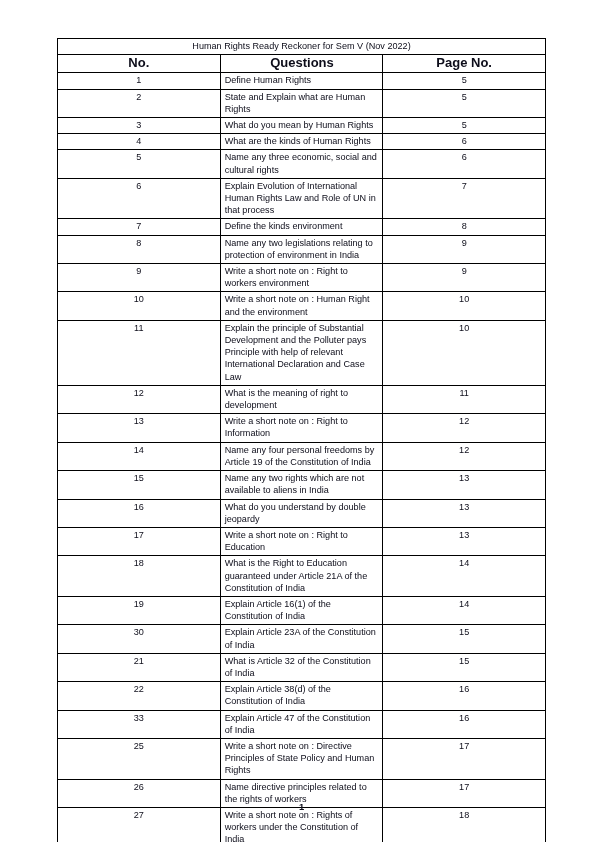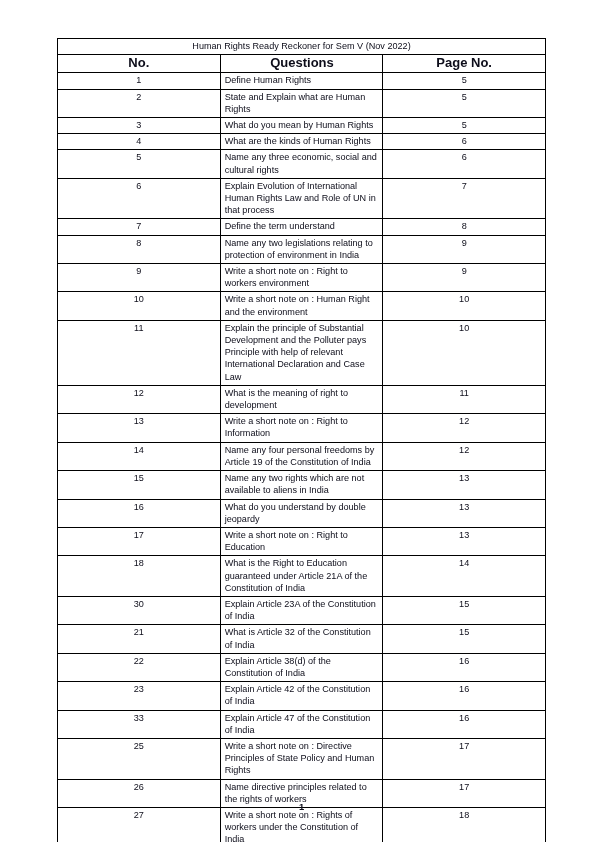--- a/index.html
+++ b/index.html
@@ -125,21 +125,21 @@
           <td class="col-q">Name any three economic, social and cultural rights</td>
           <td class="col-page row-cell-page">6</td>
         </tr>
         <tr>
           <td class="col-no row-cell-no">6</td>
           <td class="col-q">Explain Evolution of International Human Rights Law and Role of UN in that process</td>
           <td class="col-page row-cell-page">7</td>
         </tr>
         <tr>
           <td class="col-no row-cell-no">7</td>
-          <td class="col-q">Define the term understand</td>
+          <td class="col-q">Define the kinds environment</td>
           <td class="col-page row-cell-page">8</td>
         </tr>
         <tr>
           <td class="col-no row-cell-no">8</td>
           <td class="col-q">Name any two legislations relating to protection of environment in India</td>
           <td class="col-page row-cell-page">9</td>
         </tr>
         <tr>
           <td class="col-no row-cell-no">9</td>
           <td class="col-q">Write a short note on : Right to workers environment</td>
@@ -184,40 +184,40 @@
           <td class="col-no row-cell-no">17</td>
           <td class="col-q">Write a short note on : Right to Education</td>
           <td class="col-page row-cell-page">13</td>
         </tr>
         <tr>
           <td class="col-no row-cell-no">18</td>
           <td class="col-q">What is the Right to Education guaranteed under Article 21A of the Constitution of India</td>
           <td class="col-page row-cell-page">14</td>
         </tr>
         <tr>
+          <td class="col-no row-cell-no">19</td>
+          <td class="col-q">Explain Article 16(1) of the Constitution of India</td>
+          <td class="col-page row-cell-page">14</td>
+        </tr>
+        <tr>
           <td class="col-no row-cell-no">30</td>
           <td class="col-q">Explain Article 23A of the Constitution of India</td>
           <td class="col-page row-cell-page">15</td>
         </tr>
         <tr>
           <td class="col-no row-cell-no">21</td>
           <td class="col-q">What is Article 32 of the Constitution of India</td>
           <td class="col-page row-cell-page">15</td>
         </tr>
         <tr>
           <td class="col-no row-cell-no">22</td>
           <td class="col-q">Explain Article 38(d) of the Constitution of India</td>
           <td class="col-page row-cell-page">16</td>
         </tr>
         <tr>
-          <td class="col-no row-cell-no">23</td>
-          <td class="col-q">Explain Article 42 of the Constitution of India</td>
-          <td class="col-page row-cell-page">16</td>
-        </tr>
-        <tr>
           <td class="col-no row-cell-no">33</td>
           <td class="col-q">Explain Article 47 of the Constitution of India</td>
           <td class="col-page row-cell-page">16</td>
         </tr>
         <tr>
           <td class="col-no row-cell-no">25</td>
           <td class="col-q">Write a short note on : Directive Principles of State Policy and Human Rights</td>
           <td class="col-page row-cell-page">17</td>
         </tr>
         <tr>

